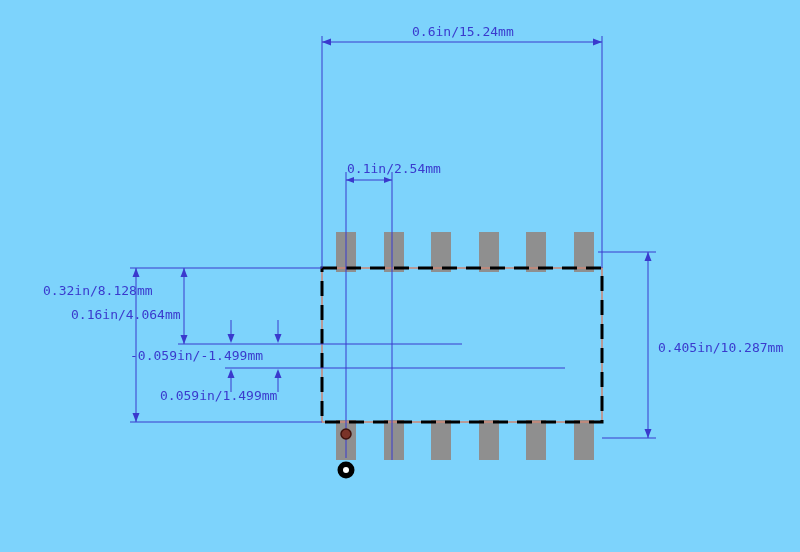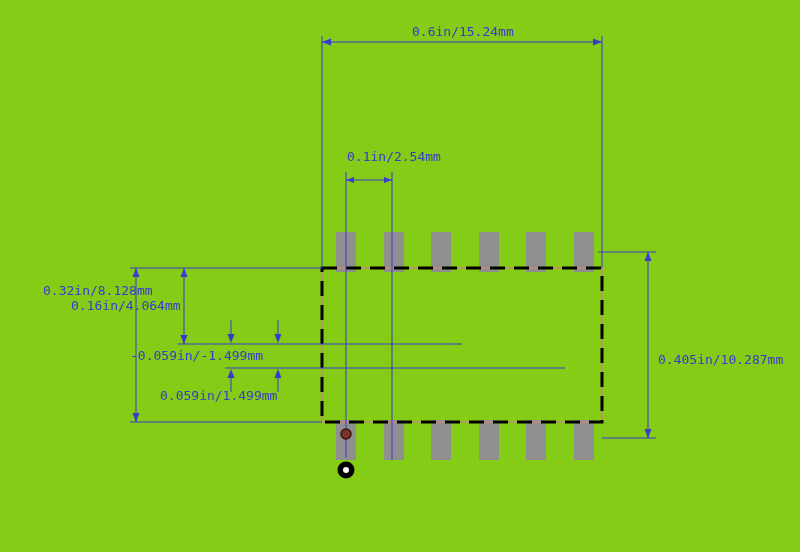--- a/index.html
+++ b/index.html
@@ -5,21 +5,21 @@
   html, body {
     margin: 0;
     padding: 0;
     background: #ffffff;
     font-family: "DejaVu Sans Mono", "Liberation Mono", monospace;
   }
   .canvas {
     position: relative;
     width: 800px;
     height: 552px;
-    background: #84cc16;
+    background: #7dd3fc;
     overflow: hidden;
   }
   svg { position: absolute; left: 0; top: 0; }
   .dim-stroke { stroke: var(--dimension); stroke-width: 1; fill: none; }
   .dim-fill   { fill: var(--dimension); stroke: none; }
   .pad        { fill: var(--pad); stroke: none; }
   .courtyard  { fill: none; stroke: var(--courtyard); stroke-width: 1.5; }
   .body-dash  { fill: none; stroke: var(--body-outline); stroke-width: 3; stroke-dasharray: 15 9; }
   .pin1-small { fill: var(--pin1-marker); stroke: #3f120c; stroke-width: 1.5; }
   .dim-label {
@@ -107,25 +107,25 @@
 
     <circle class="pin1-small" cx="346" cy="434" r="5"></circle>
     <g>
       <circle cx="346" cy="470" r="8.5" fill="#000000"></circle>
       <circle cx="346" cy="470" r="3" fill="#ffffff"></circle>
     </g>
   </svg>
 
   <div class="dim-label" style="left:412px; top:25px;">0.6in/15.24mm</div>
 
-  <div class="dim-label" style="left:347px; top:150px;">0.1in/2.54mm</div>
+  <div class="dim-label" style="left:347px; top:162px;">0.1in/2.54mm</div>
 
   <div class="dim-label" style="left:43px; top:284px;">0.32in/8.128mm</div>
 
-  <div class="dim-label" style="left:71px; top:299px;">0.16in/4.064mm</div>
+  <div class="dim-label" style="left:71px; top:308px;">0.16in/4.064mm</div>
 
   <div class="dim-label" style="left:130px; top:349px;">-0.059in/-1.499mm</div>
 
   <div class="dim-label" style="left:160px; top:349px;margin-top:40px;">0.059in/1.499mm</div>
 
-  <div class="dim-label" style="left:658px; top:353px;">0.405in/10.287mm</div>
+  <div class="dim-label" style="left:658px; top:341px;">0.405in/10.287mm</div>
 
 </div>
 
 </body></html>

